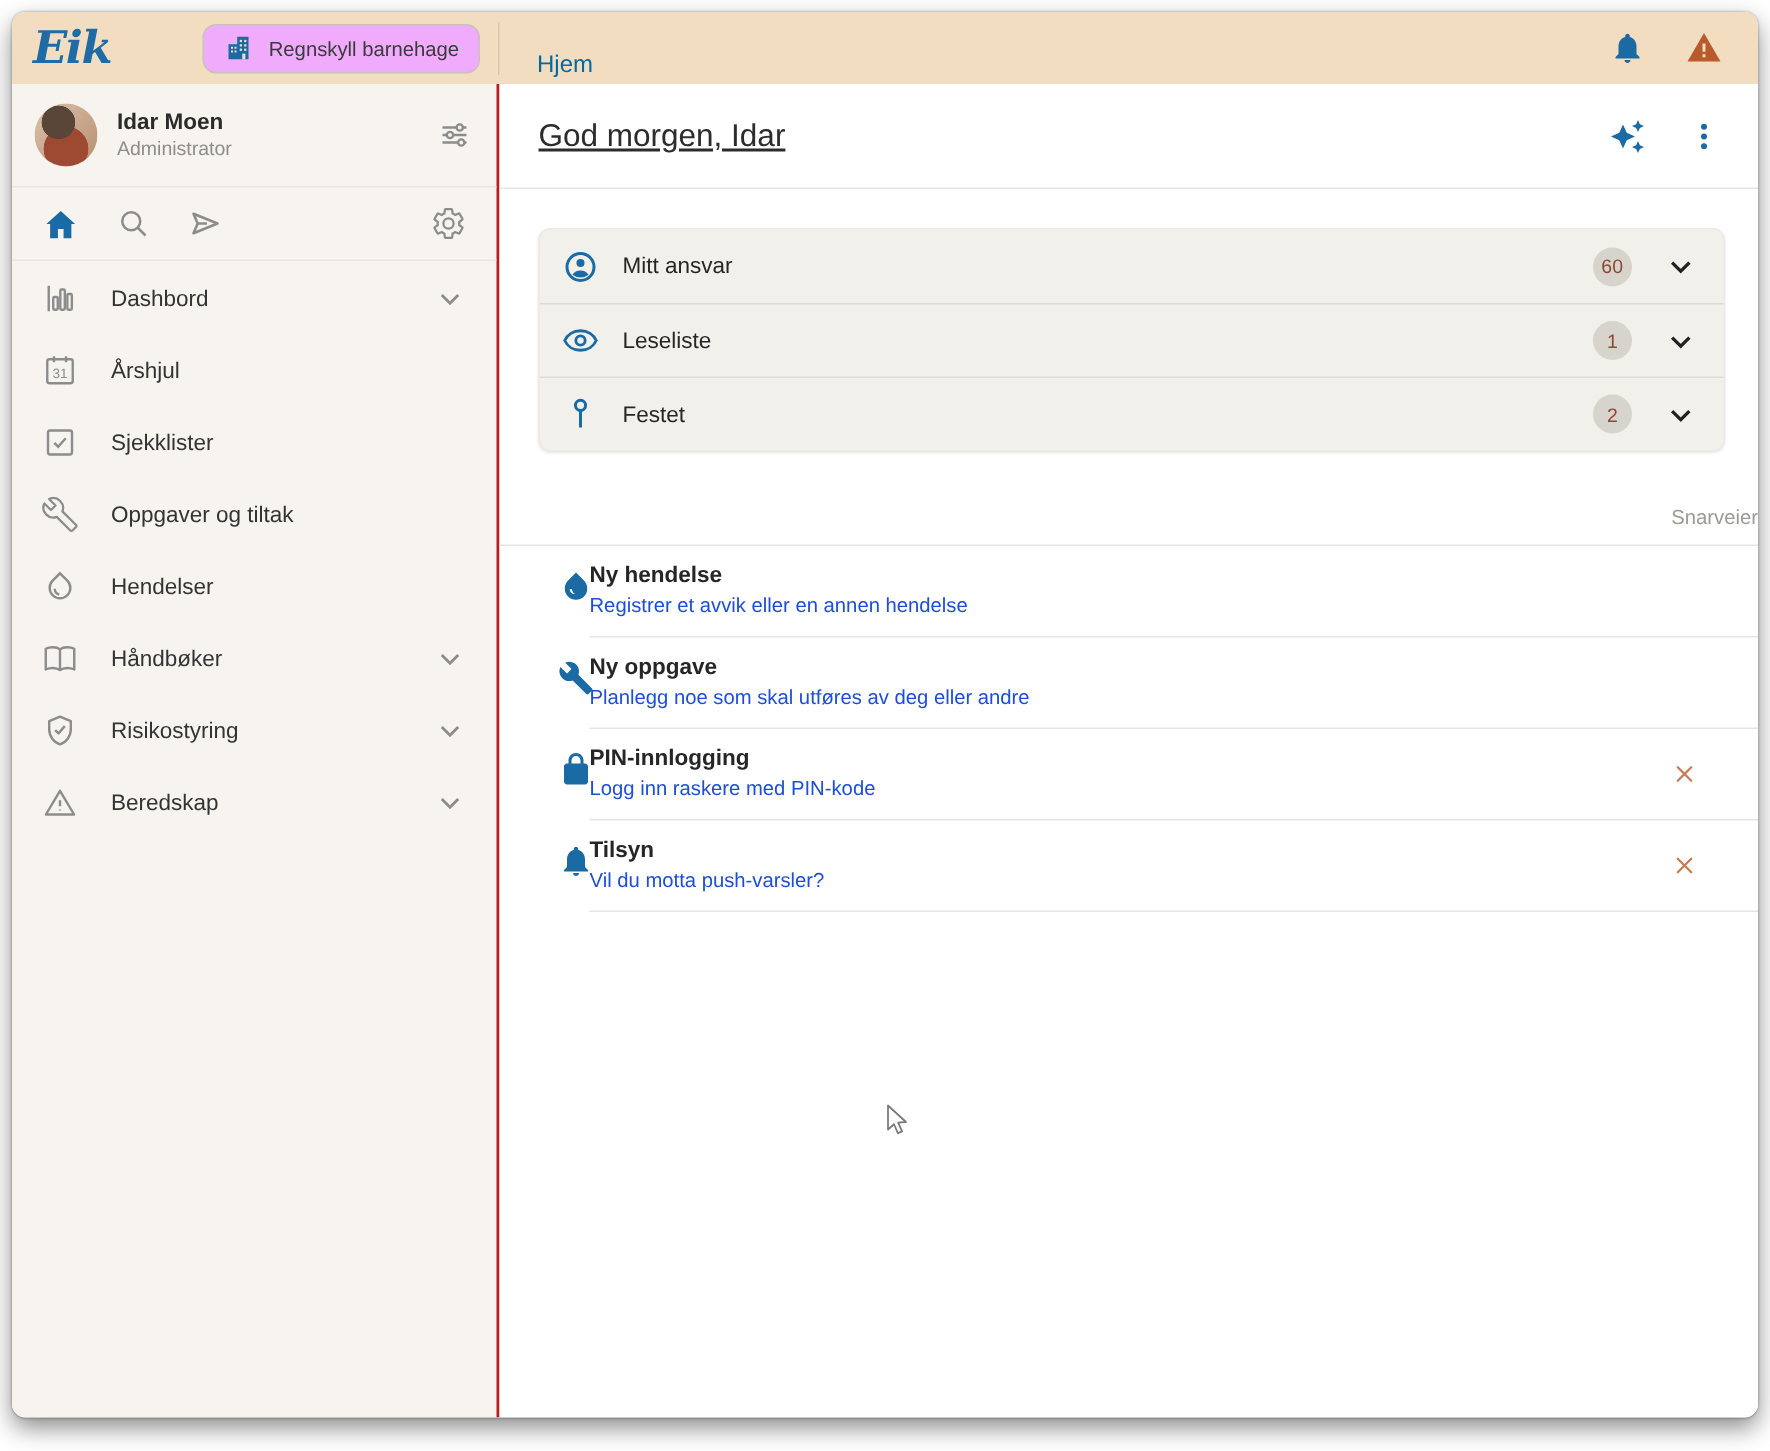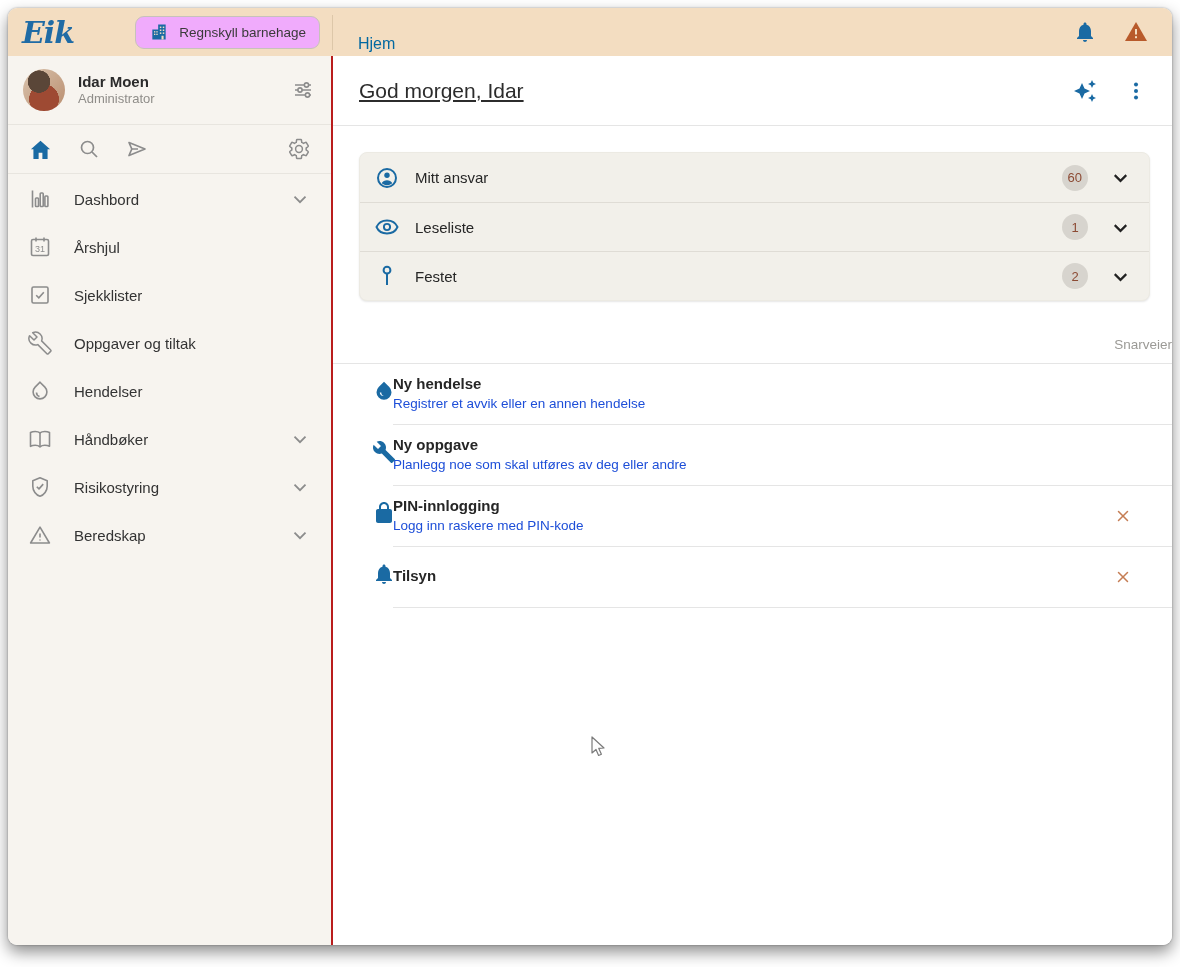--- a/index.html
+++ b/index.html
@@ -389,20 +389,21 @@
 
       <div class="shortcut">
         <span class="shortcut-icon">
           <svg width="24" height="24" viewBox="0 0 24 24">
               <path fill="#1a6aa3" d="M12 22c1.1 0 2-.9 2-2h-4c0 1.1.9 2 2 2zm6-6v-5c0-3.07-1.63-5.64-4.5-6.32V4c0-.83-.67-1.5-1.5-1.5s-1.5.67-1.5 1.5v.68C7.64 5.36 6 7.92 6 11v5l-2 2v1h16v-1l-2-2z"></path>
             </svg>
         </span>
         <div class="shortcut-inner">
           <div class="shortcut-texts">
             <div class="shortcut-title">Tilsyn</div>
+            <div class="shortcut-sub">Vil du motta push-varsler?</div>
           </div>
           <button class="dismiss-btn">
             <svg width="18" height="18" viewBox="0 0 24 24" fill="none" stroke="#c57d54" stroke-width="2" stroke-linecap="round">
                 <line x1="6" y1="6" x2="18" y2="18"></line>
                 <line x1="18" y1="6" x2="6" y2="18"></line>
               </svg>
           </button>
         </div>
       </div>
 

